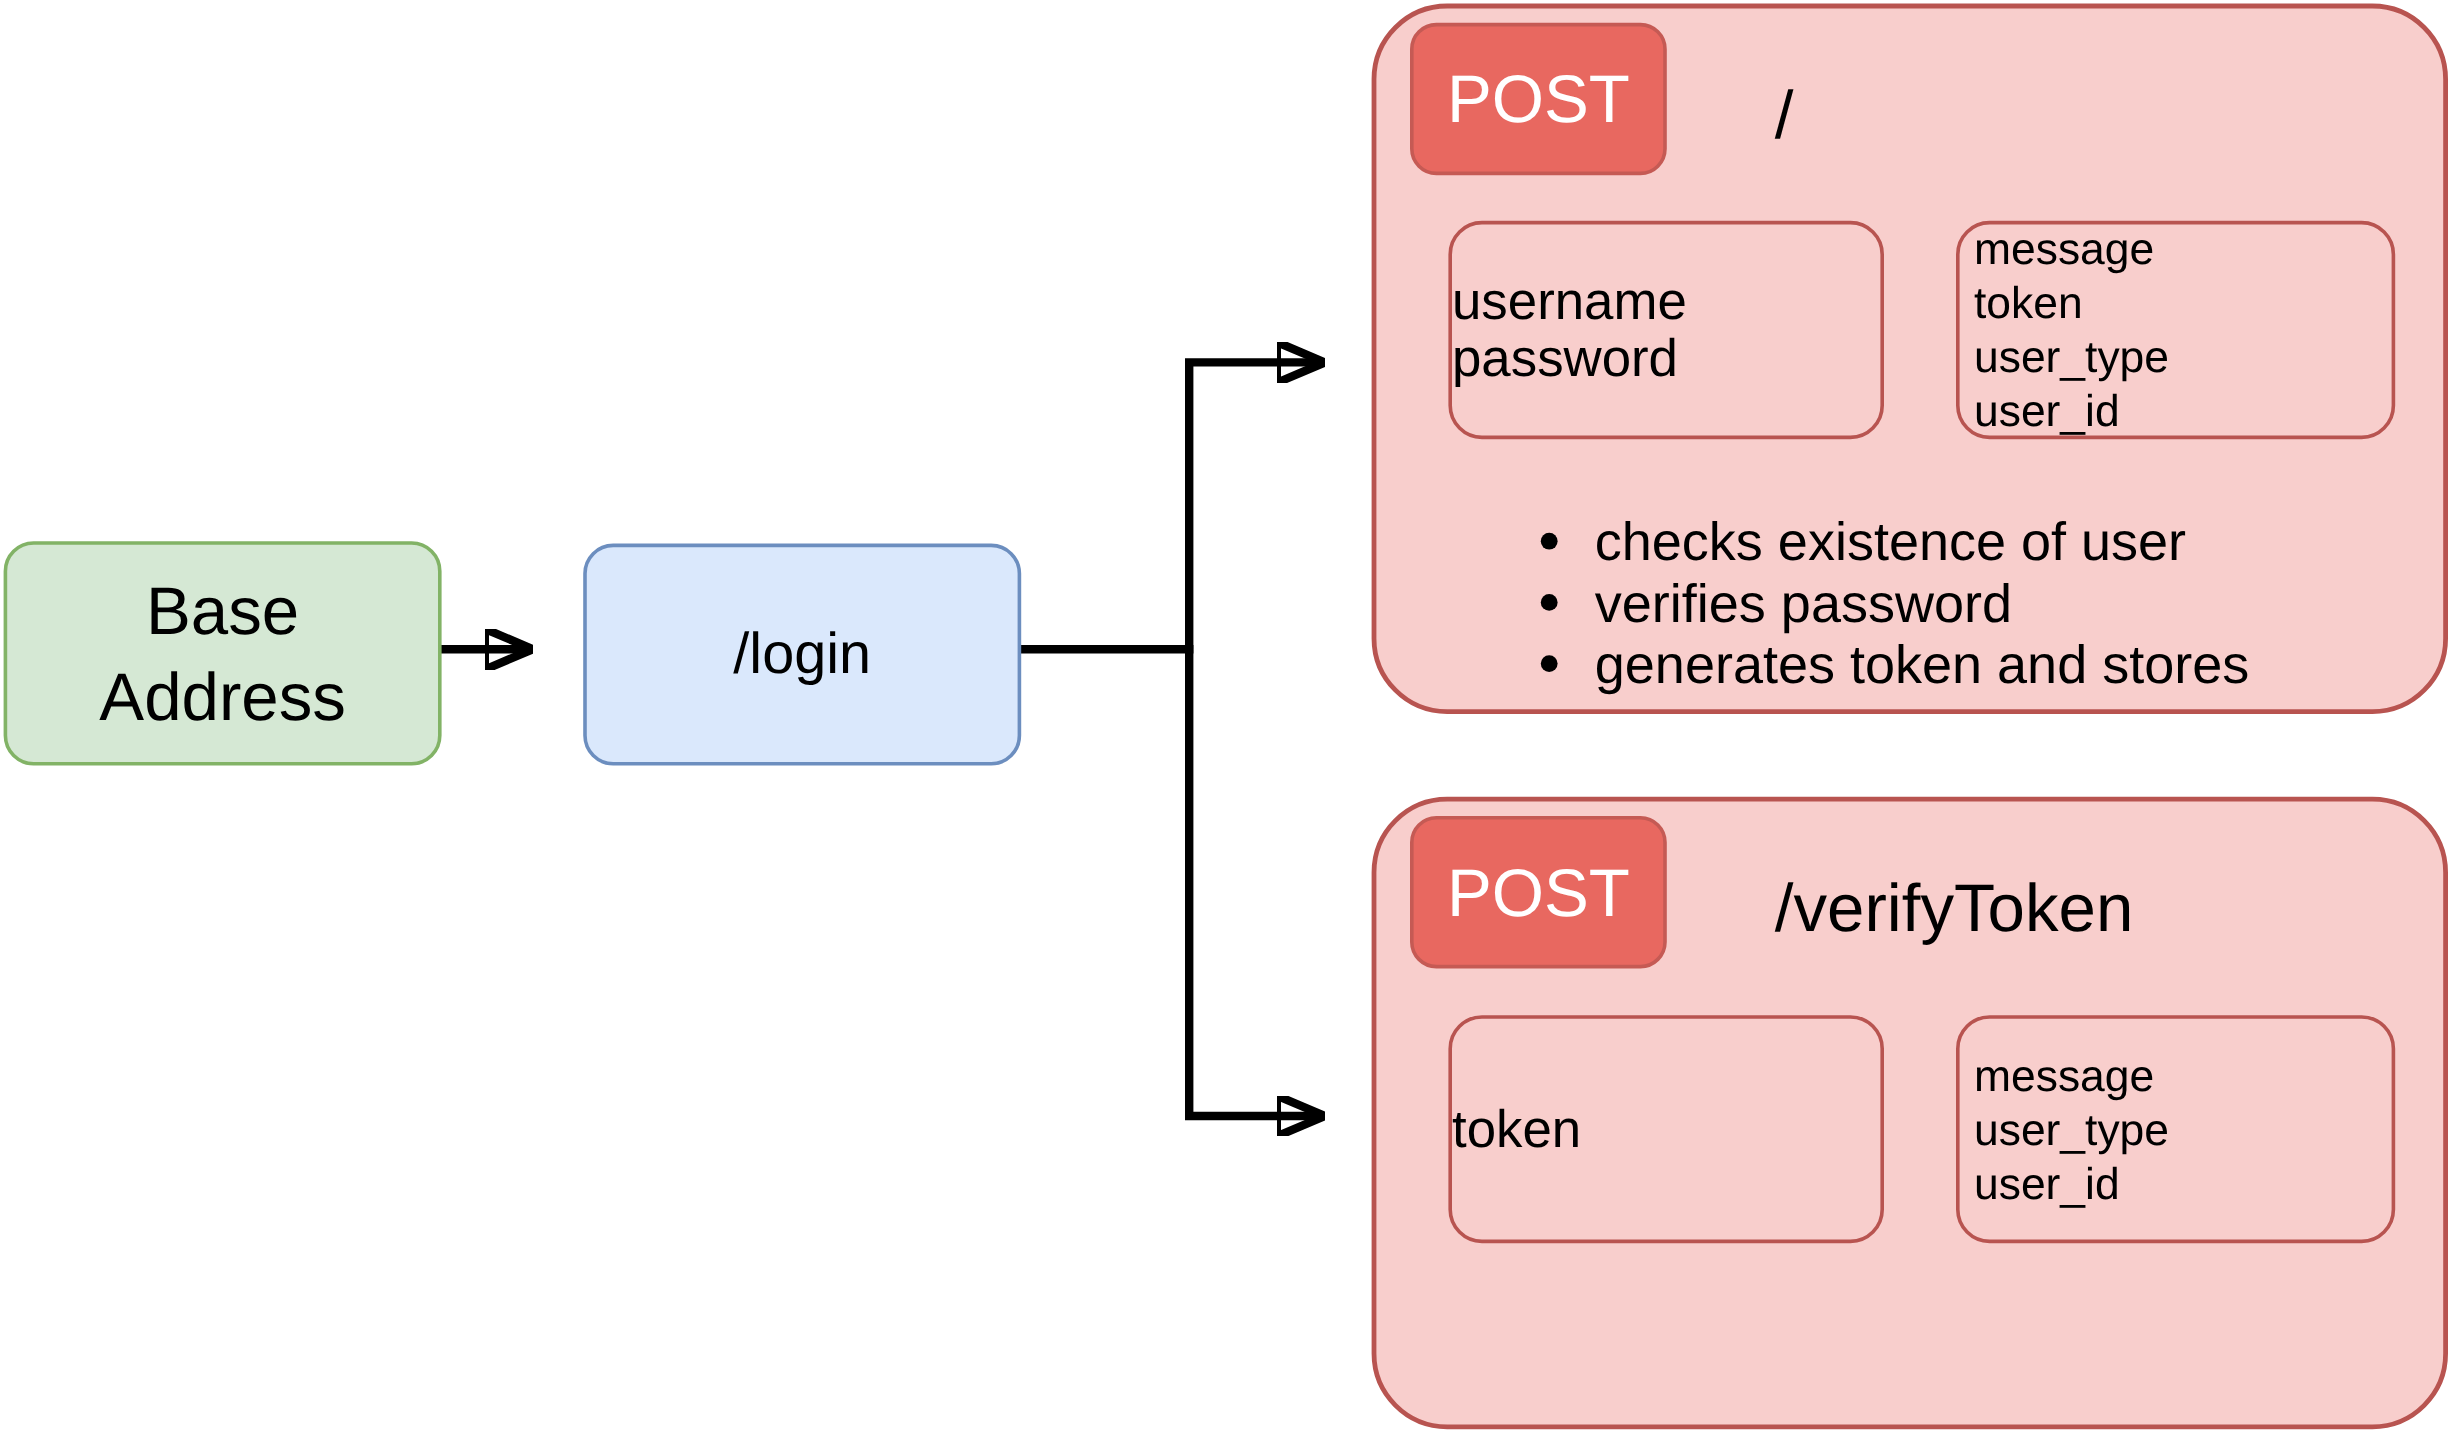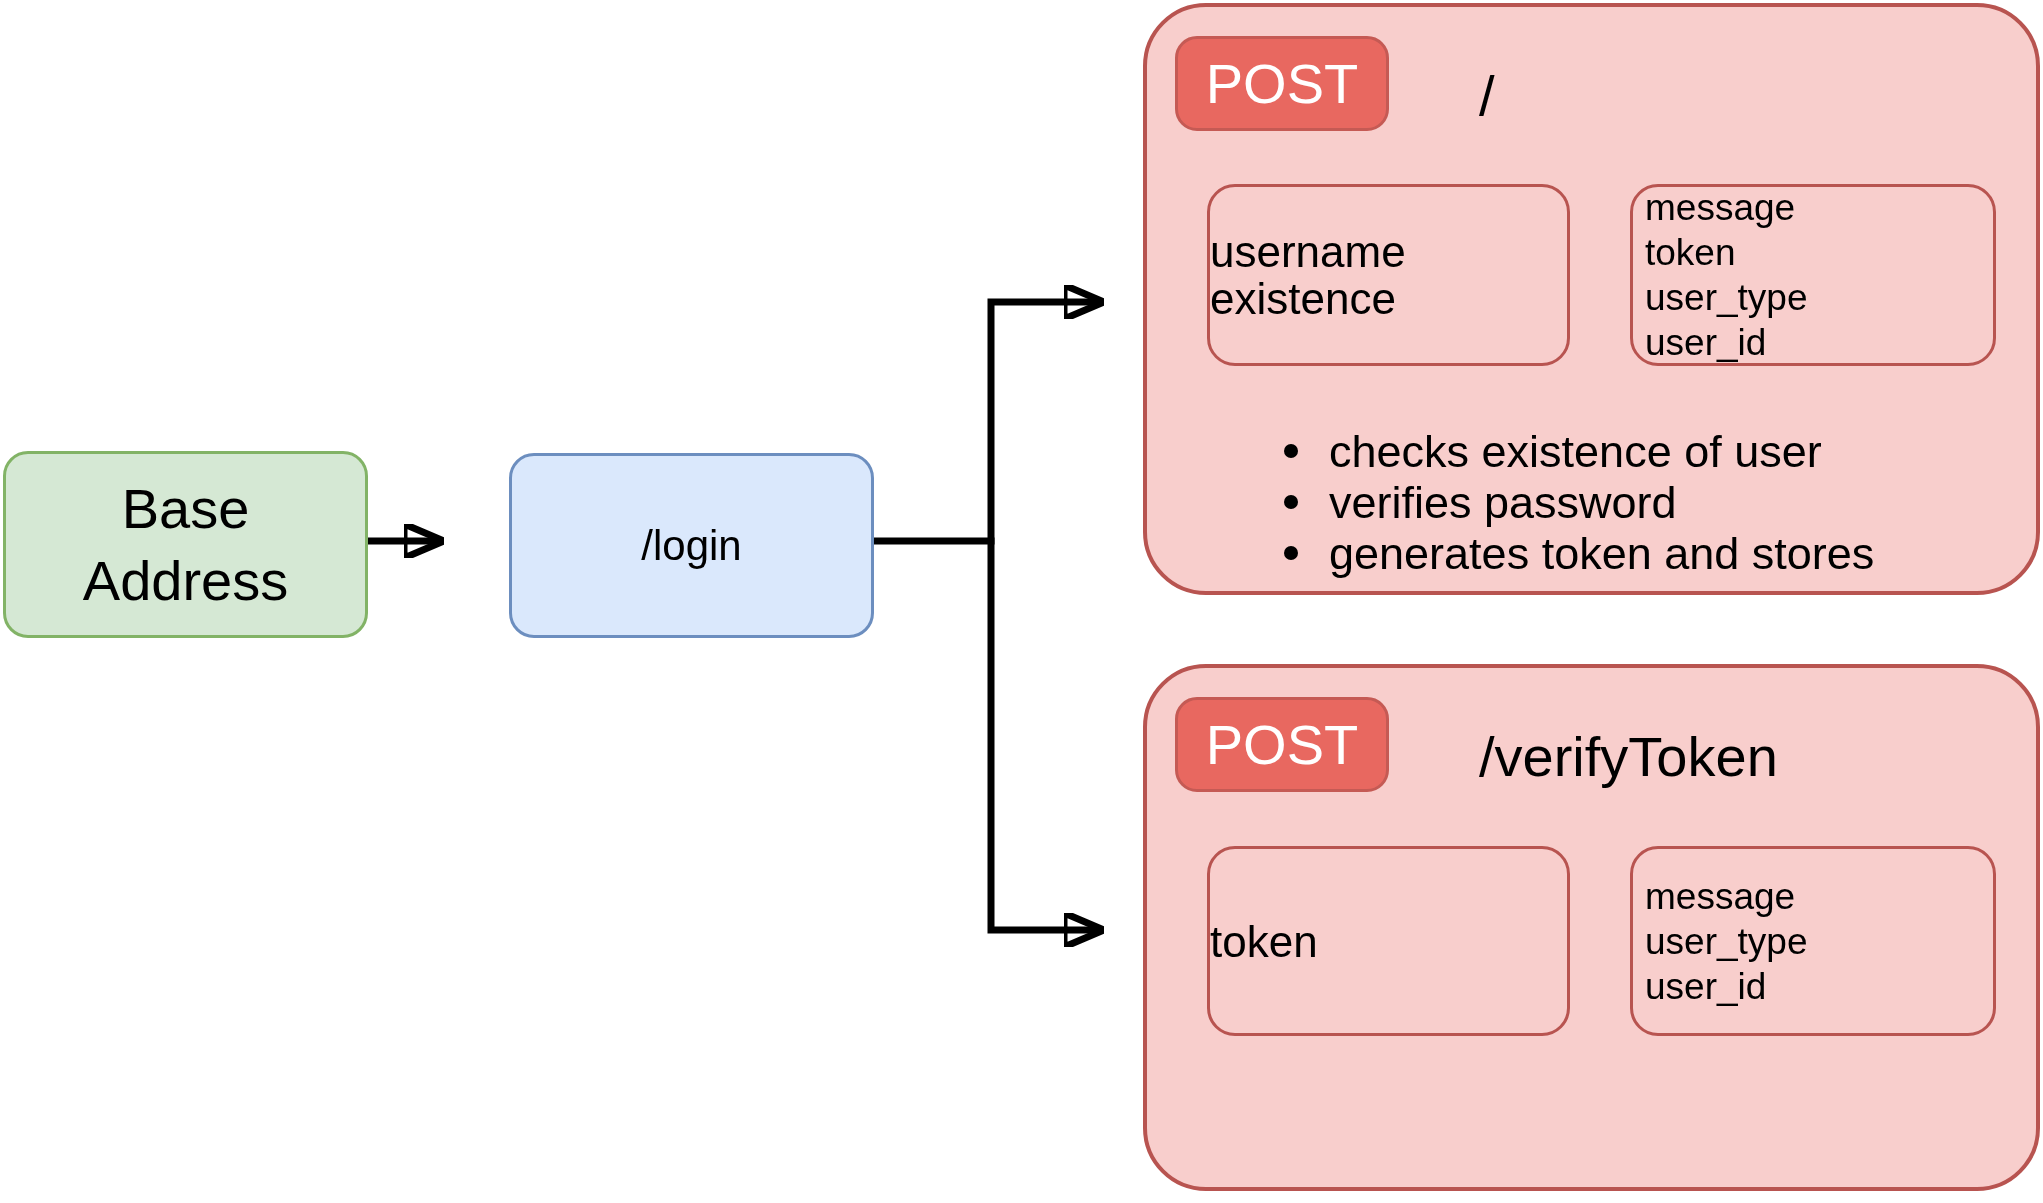--- a/index.html
+++ b/index.html
@@ -39,42 +39,42 @@
   }
   .node-green {
     left: 3px; top: 451px;
     width: 359px; height: 181px;
     background: #d5e8d4;
     border: 3px solid #82b366;
     font-size: 56px;
     line-height: 72px;
   }
   .node-blue {
-    left: 509px; top: 453px;
+    left: 486px; top: 453px;
     width: 359px; height: 179px;
     background: #dae8fc;
     border: 3px solid #6c8ebf;
-    font-size: 42px;
+    font-size: 48px;
   }
   
   .card {
     position: absolute;
     left: 1143px;
     width: 897px;
     background: #f8cecc;
     border: 4px solid #b85450;
     border-radius: 63px;
     box-sizing: border-box;
   }
   .card-1 { top: 3px;   height: 592px; }
   .card-2 { top: 664px; height: 527px; }
   .method-badge {
     position: absolute;
-    left: 28px; top: 29px;
-    width: 214px; height: 95px;
+    left: 28px; top: 12px;
+    width: 214px; height: 127px;
     background: #e86860;
     border: 3px solid #c55a54;
     border-radius: 22px;
     color: #ffffff;
     font-size: 56px;
     display: flex;
     align-items: center;
     justify-content: center;
     box-sizing: border-box;
   }
@@ -158,21 +158,21 @@
 
   <section class="card card-1">
     <div class="method-badge">
       <span>POST</span>
     </div>
     <div class="endpoint-path">
       <span>/</span>
     </div>
     <div class="io-box io-req">
         <div>username</div>
-        <div>existence</div>
+        <div>password</div>
       </div>
     <div class="io-box io-res">
         <div>message</div>
         <div>token</div>
         <div>user_type</div>
         <div>user_id</div>
       </div>
     <ul class="notes">
         <li>checks existence of user</li>
         <li>verifies password</li>

